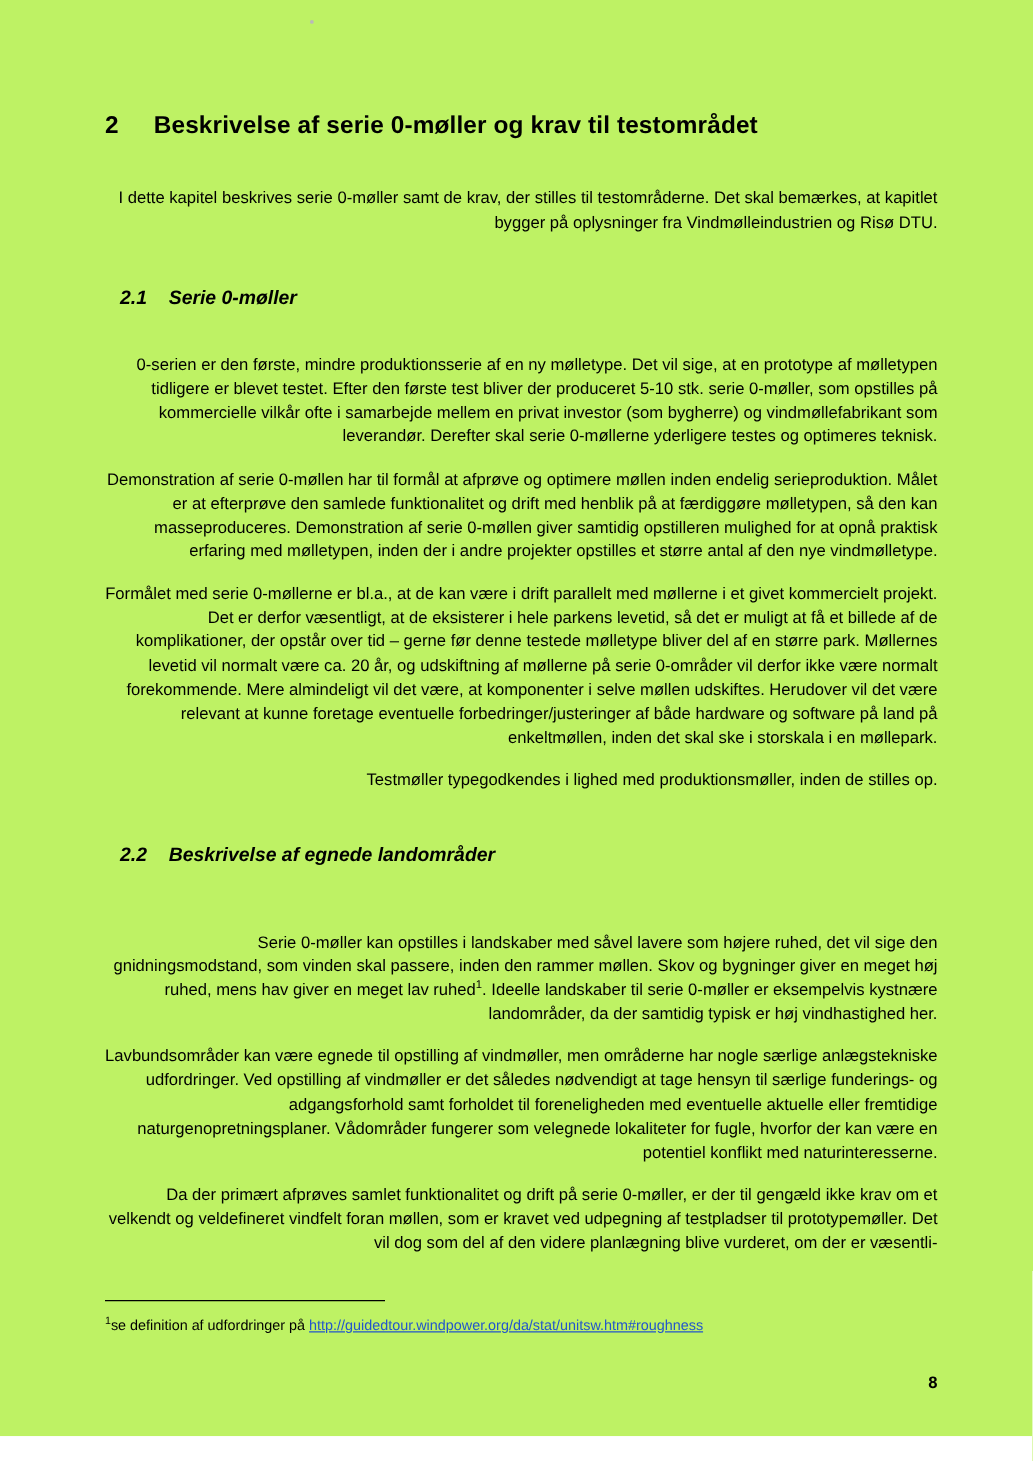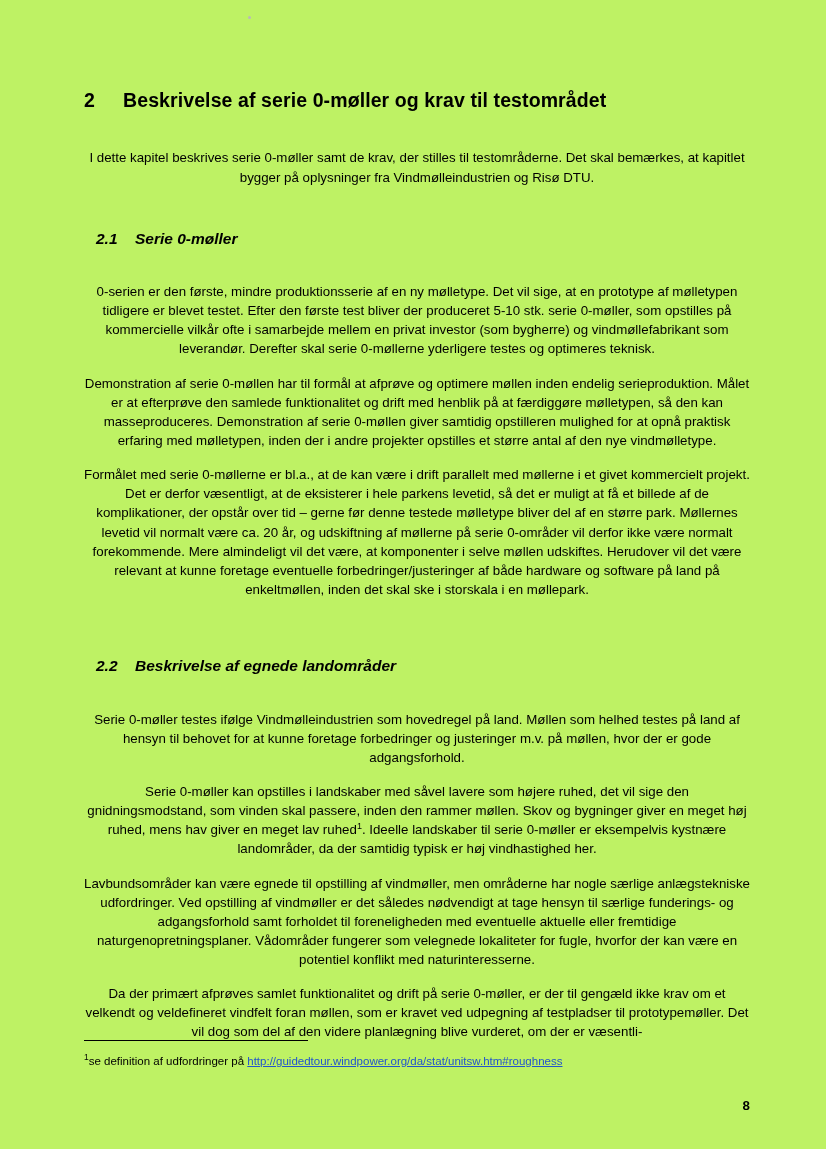--- a/index.html
+++ b/index.html
@@ -58,21 +58,21 @@
   }
   h2.section .num {
     display: inline-block;
     width: 39px;
   }
   p.body {
     font-size: 13.3px;
     line-height: 1.44;
     margin: 0;
     padding: 0;
-    text-align: center;
+    text-align: right;
   }
   .gap-intro { height: 36px; }
   .gap-sec { height: 30px; }
   .gap-para { height: 15px; }
   .gap-sec-after { height: 22px; }
 
   sup.fn {
     font-size: 9px;
     vertical-align: super;
     line-height: 0;
@@ -132,28 +132,28 @@
     <h2 class="section"><span class="num">2.1</span><span>Serie 0-møller</span></h2>
 
     <div class="gap-sec-after"></div>
 
     <p class="body">0-serien er den første, mindre produktionsserie af en ny mølletype. Det vil sige, at en prototype af mølletypen tidligere er blevet testet. Efter den første test bliver der produceret 5-10 stk. serie 0-møller, som opstilles på kommercielle vilkår ofte i samarbejde mellem en privat investor (som bygherre) og vindmøllefabrikant som leverandør. Derefter skal serie 0-møllerne yderligere testes og optimeres teknisk.</p>
     <div class="gap-para"></div>
     <p class="body">Demonstration af serie 0-møllen har til formål at afprøve og optimere møllen inden endelig serieproduktion. Målet er at efterprøve den samlede funktionalitet og drift med henblik på at færdiggøre mølletypen, så den kan masseproduceres. Demonstration af serie 0-møllen giver samtidig opstilleren mulighed for at opnå praktisk erfaring med mølletypen, inden der i andre projekter opstilles et større antal af den nye vindmølletype.</p>
     <div class="gap-para"></div>
     <p class="body">Formålet med serie 0-møllerne er bl.a., at de kan være i drift parallelt med møllerne i et givet kommercielt projekt. Det er derfor væsentligt, at de eksisterer i hele parkens levetid, så det er muligt at få et billede af de komplikationer, der opstår over tid – gerne før denne testede mølletype bliver del af en større park. Møllernes levetid vil normalt være ca. 20 år, og udskiftning af møllerne på serie 0-områder vil derfor ikke være normalt forekommende. Mere almindeligt vil det være, at komponenter i selve møllen udskiftes. Herudover vil det være relevant at kunne foretage eventuelle forbedringer/justeringer af både hardware og software på land på enkeltmøllen, inden det skal ske i storskala i en møllepark.</p>
     <div class="gap-para"></div>
+    <p class="body">Testmøller typegodkendes i lighed med produktionsmøller, inden de stilles op.</p>
 
     <div class="gap-sec"></div>
 
     <h2 class="section"><span class="num">2.2</span><span>Beskrivelse af egnede landområder</span></h2>
 
     <div class="gap-sec-after"></div>
 
-    <p class="body">Serie 0-møller testes ifølge Vindmølleindustrien som hovedregel på land. Møllen som helhed testes på land af hensyn til behovet for at kunne foretage forbedringer og justeringer m.v. på møllen, hvor der er gode adgangsforhold.</p>
     <div class="gap-para"></div>
     <p class="body"><span>Serie 0-møller kan opstilles i landskaber med såvel lavere som højere ruhed, det vil sige den gnidningsmodstand, som vinden skal passere, inden den rammer møllen. Skov og bygninger giver en meget høj ruhed, mens hav giver en meget lav ruhed<sup class="fn">1</sup>. Ideelle landskaber til serie 0-møller er eksempelvis kystnære landområder, da der samtidig typisk er høj vindhastighed her.</span></p>
     <div class="gap-para"></div>
     <p class="body">Lavbundsområder kan være egnede til opstilling af vindmøller, men områderne har nogle særlige anlægstekniske udfordringer. Ved opstilling af vindmøller er det således nødvendigt at tage hensyn til særlige funderings- og adgangsforhold samt forholdet til foreneligheden med eventuelle aktuelle eller fremtidige naturgenopretningsplaner. Vådområder fungerer som velegnede lokaliteter for fugle, hvorfor der kan være en potentiel konflikt med naturinteresserne.</p>
     <div class="gap-para"></div>
     <p class="body">Da der primært afprøves samlet funktionalitet og drift på serie 0-møller, er der til gengæld ikke krav om et velkendt og veldefineret vindfelt foran møllen, som er kravet ved udpegning af testpladser til prototypemøller. Det vil dog som del af den videre planlægning blive vurderet, om der er væsentli-</p>
 
   </div>
 
   <div class="footnote-area">

